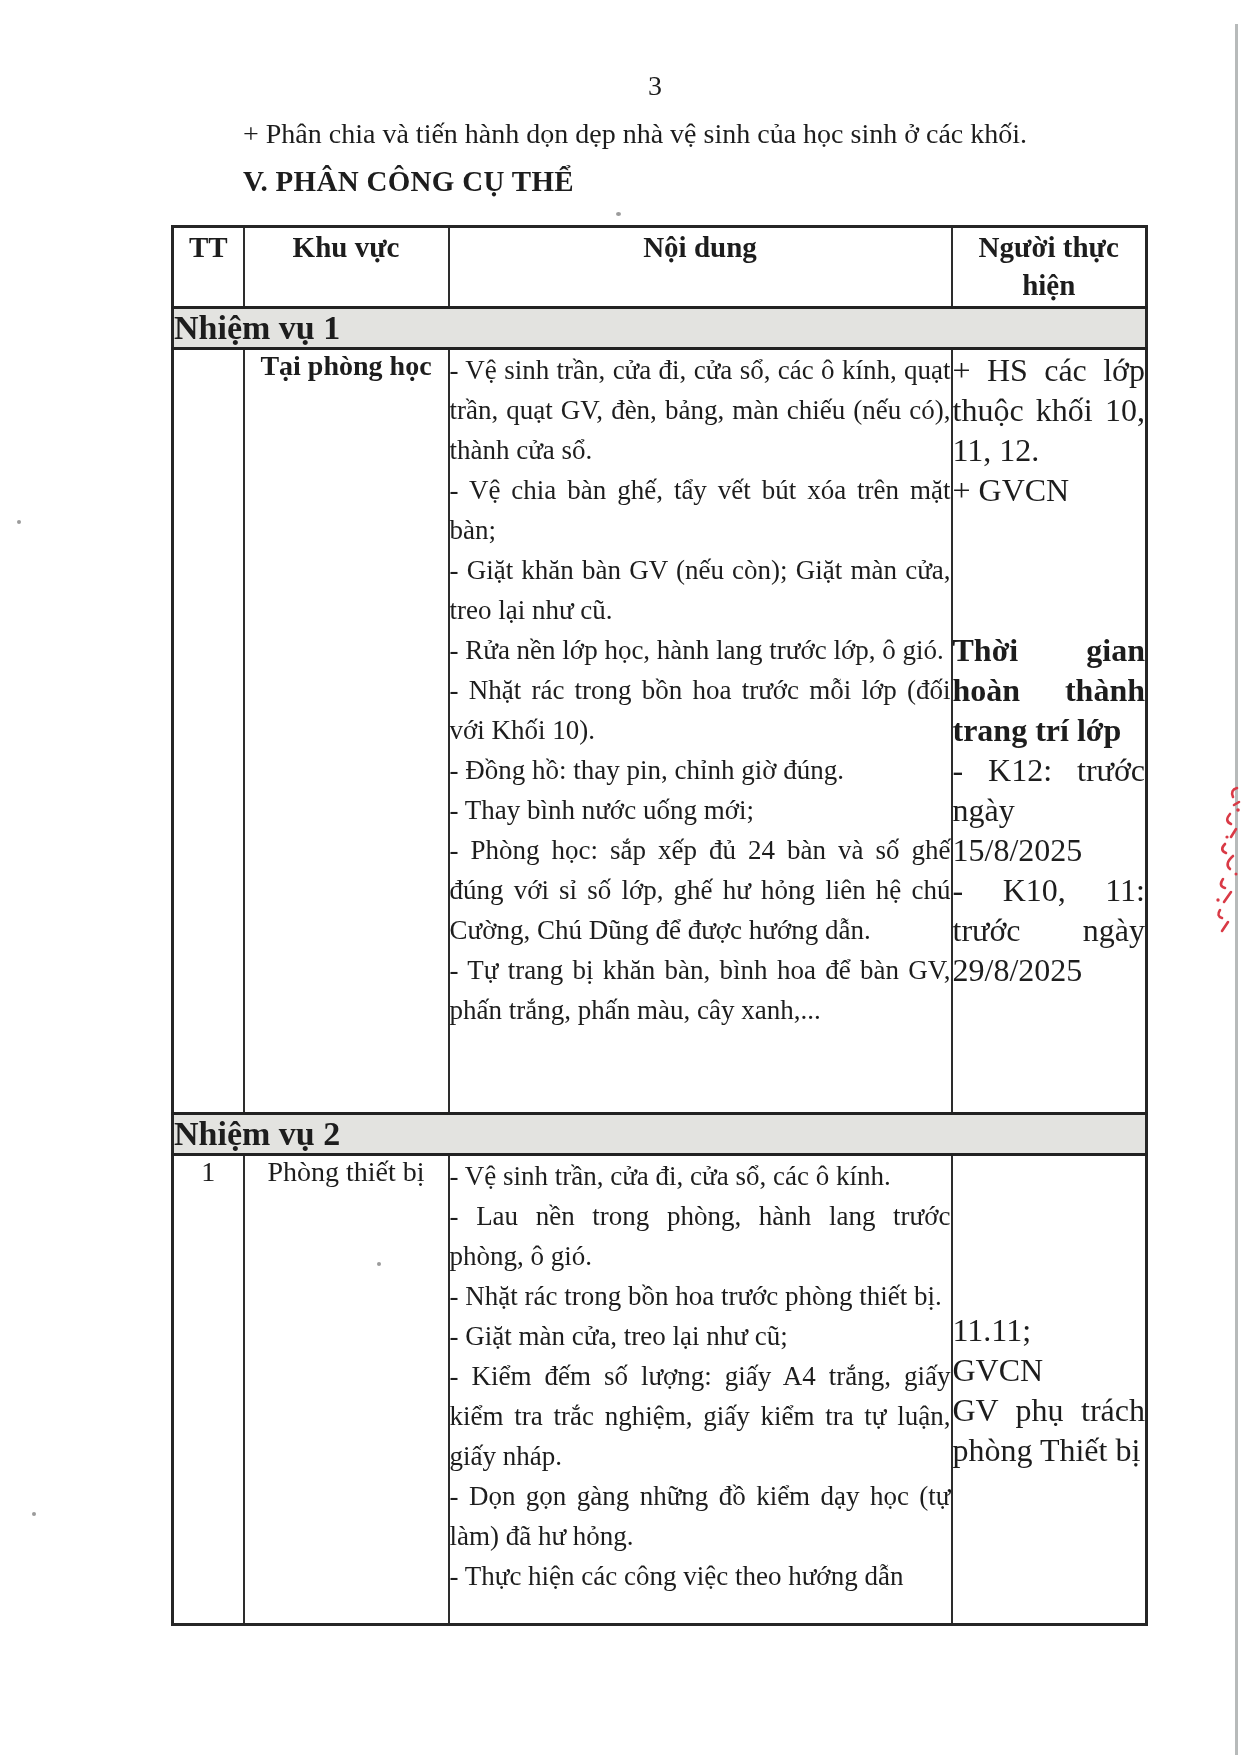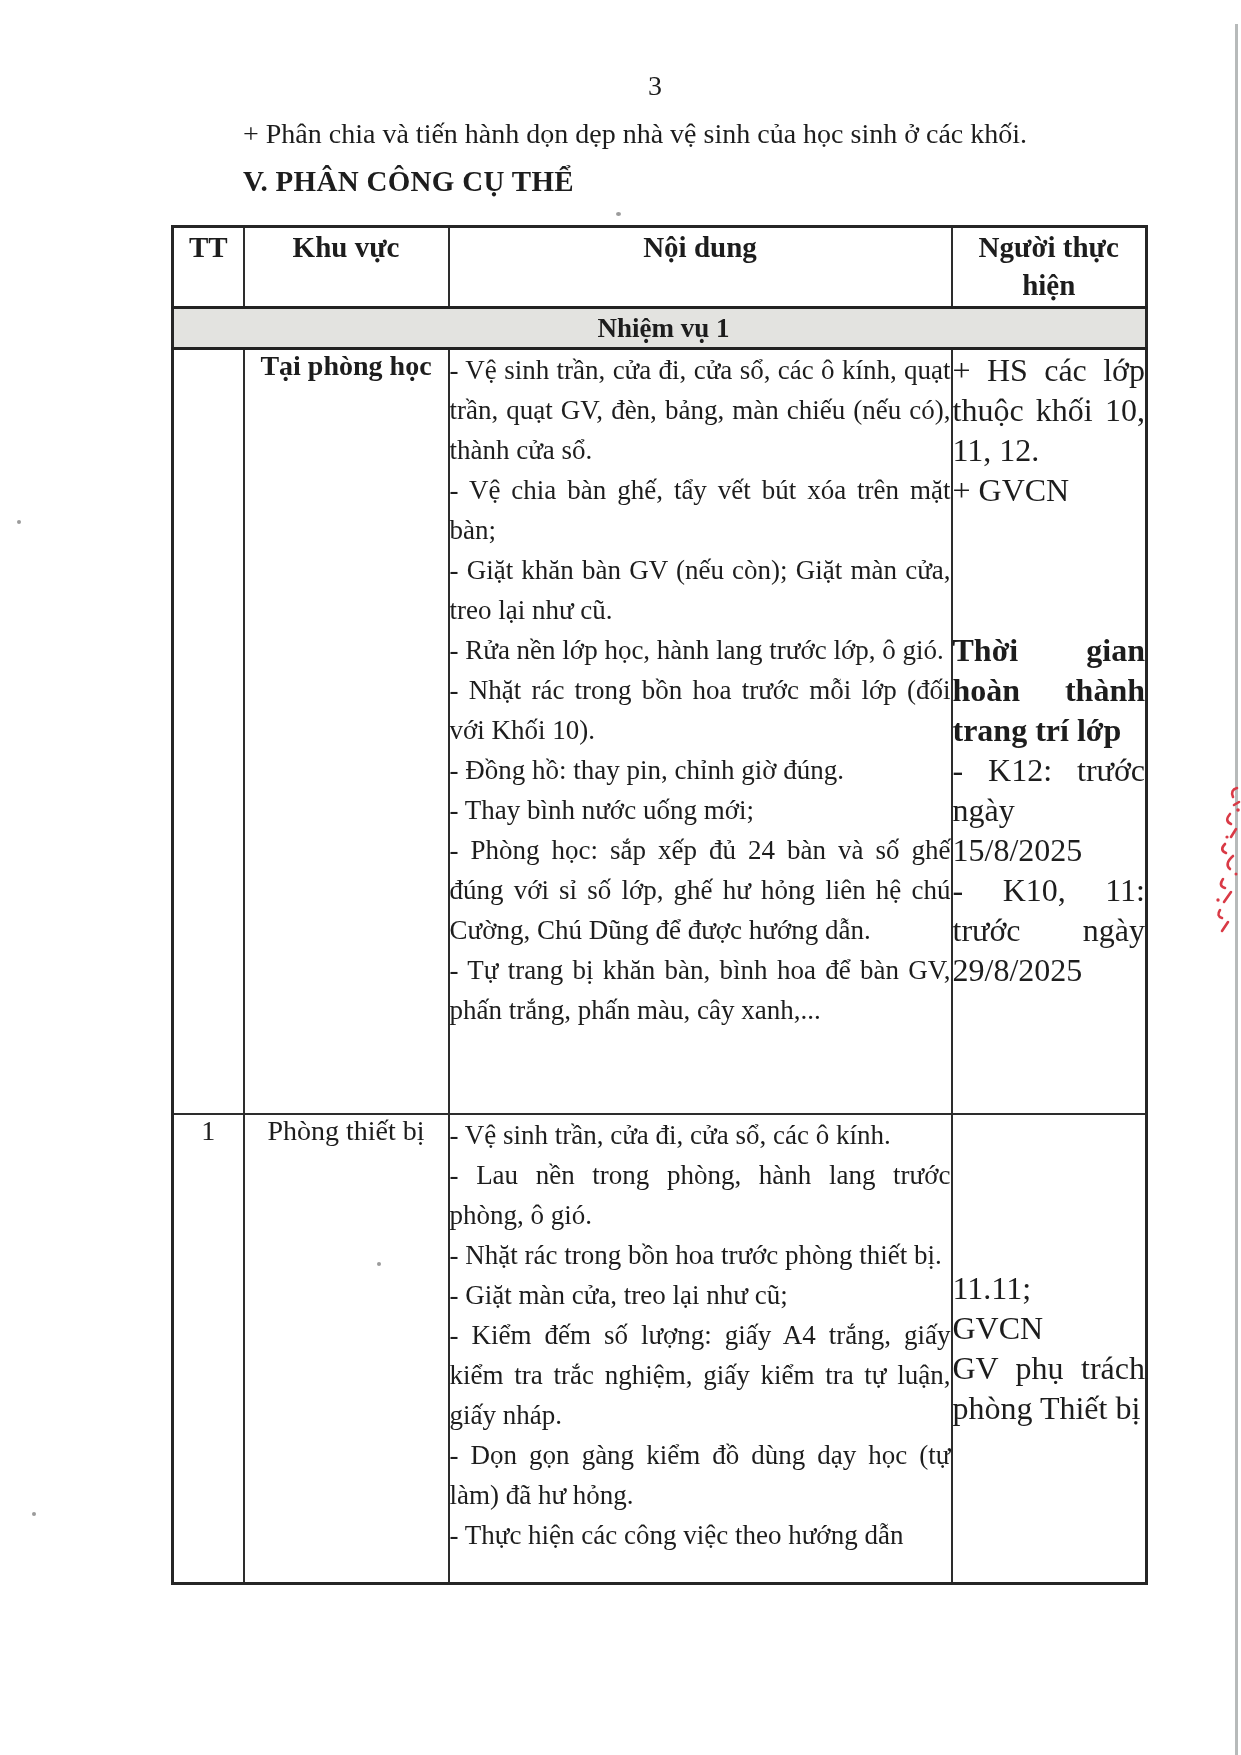--- a/index.html
+++ b/index.html
@@ -32,23 +32,23 @@
   table.doc td, table.doc th{
     border:2px solid #2d2d2d;
     vertical-align:top;padding:0;
   }
   thead th{
     height:78px;vertical-align:middle;text-align:center;
     font-size:29px;font-weight:bold;line-height:38px;padding:2px 6px;
   }
   tr.band td{
     height:38px;background:#e3e3e0;
-    text-align:center;vertical-align:middle;
-    font-weight:bold;font-size:27px;line-height:36px;
-    border-top:3px solid #222;border-bottom:3px solid #222;padding-left:8px;
+    text-align:left;vertical-align:middle;
+    font-weight:bold;font-size:34px;line-height:36px;
+    border-top:3px solid #222;border-bottom:3px solid #222;
   }
   tr.row-a{height:765px;}
   tr.row-b{height:470px;}
   td.tt-cell{text-align:center;vertical-align:middle;font-size:28px;}
   td.area-cell{text-align:center;vertical-align:middle;font-size:28px;padding:0 6px;}
   td.content-cell{padding:3px 11px 0 12px;font-size:27px;line-height:40px;text-align:justify;}
   td.content-cell p{margin:0;}
   td.assignee-cell{padding:3px 9px 0 9px;font-size:32px;line-height:40px;}
   td.assignee-cell p{margin:0;}
   .just{text-align:justify;}
@@ -110,31 +110,34 @@
         <td class="assignee-cell">
           <p class="just">+ HS các lớp thuộc khối 10, 11, 12.</p>
           <p>+ GVCN</p>
           <div class="gap-3lines"></div>
           <p class="bold just">Thời gian hoàn thành trang trí lớp</p>
           <p class="just">- K12: trước ngày 15/8/2025</p>
           <p class="just">- K10, 11: trước ngày 29/8/2025</p>
         </td>
       </tr>
 
+      <tr class="band">
+        <td colspan="4">Nhiệm vụ 2</td>
+      </tr>
 
       <tr class="row-b">
         <td class="tt-cell">1</td>
         <td class="area-cell">Phòng thiết bị</td>
         <td class="content-cell">
           <p>- Vệ sinh trần, cửa đi, cửa sổ, các ô kính.</p>
           <p>- Lau nền trong phòng, hành lang trước phòng, ô gió.</p>
           <p>- Nhặt rác trong bồn hoa trước phòng thiết bị.</p>
           <p>- Giặt màn cửa, treo lại như cũ;</p>
           <p>- Kiểm đếm số lượng: giấy A4 trắng, giấy kiểm tra trắc nghiệm, giấy kiểm tra tự luận, giấy nháp.</p>
-          <p>- Dọn gọn gàng kiểm đồ dùng dạy học (tự làm) đã hư hỏng.</p>
+          <p>- Dọn gọn gàng những đồ kiểm dạy học (tự làm) đã hư hỏng.</p>
           <p>- Thực hiện các công việc theo hướng dẫn</p>
         </td>
         <td class="assignee-cell v-middle">
           <p>11.11;</p>
           <p>GVCN</p>
           <p class="just">GV phụ trách phòng Thiết bị</p>
         </td>
       </tr>
     </tbody>
   </table>

